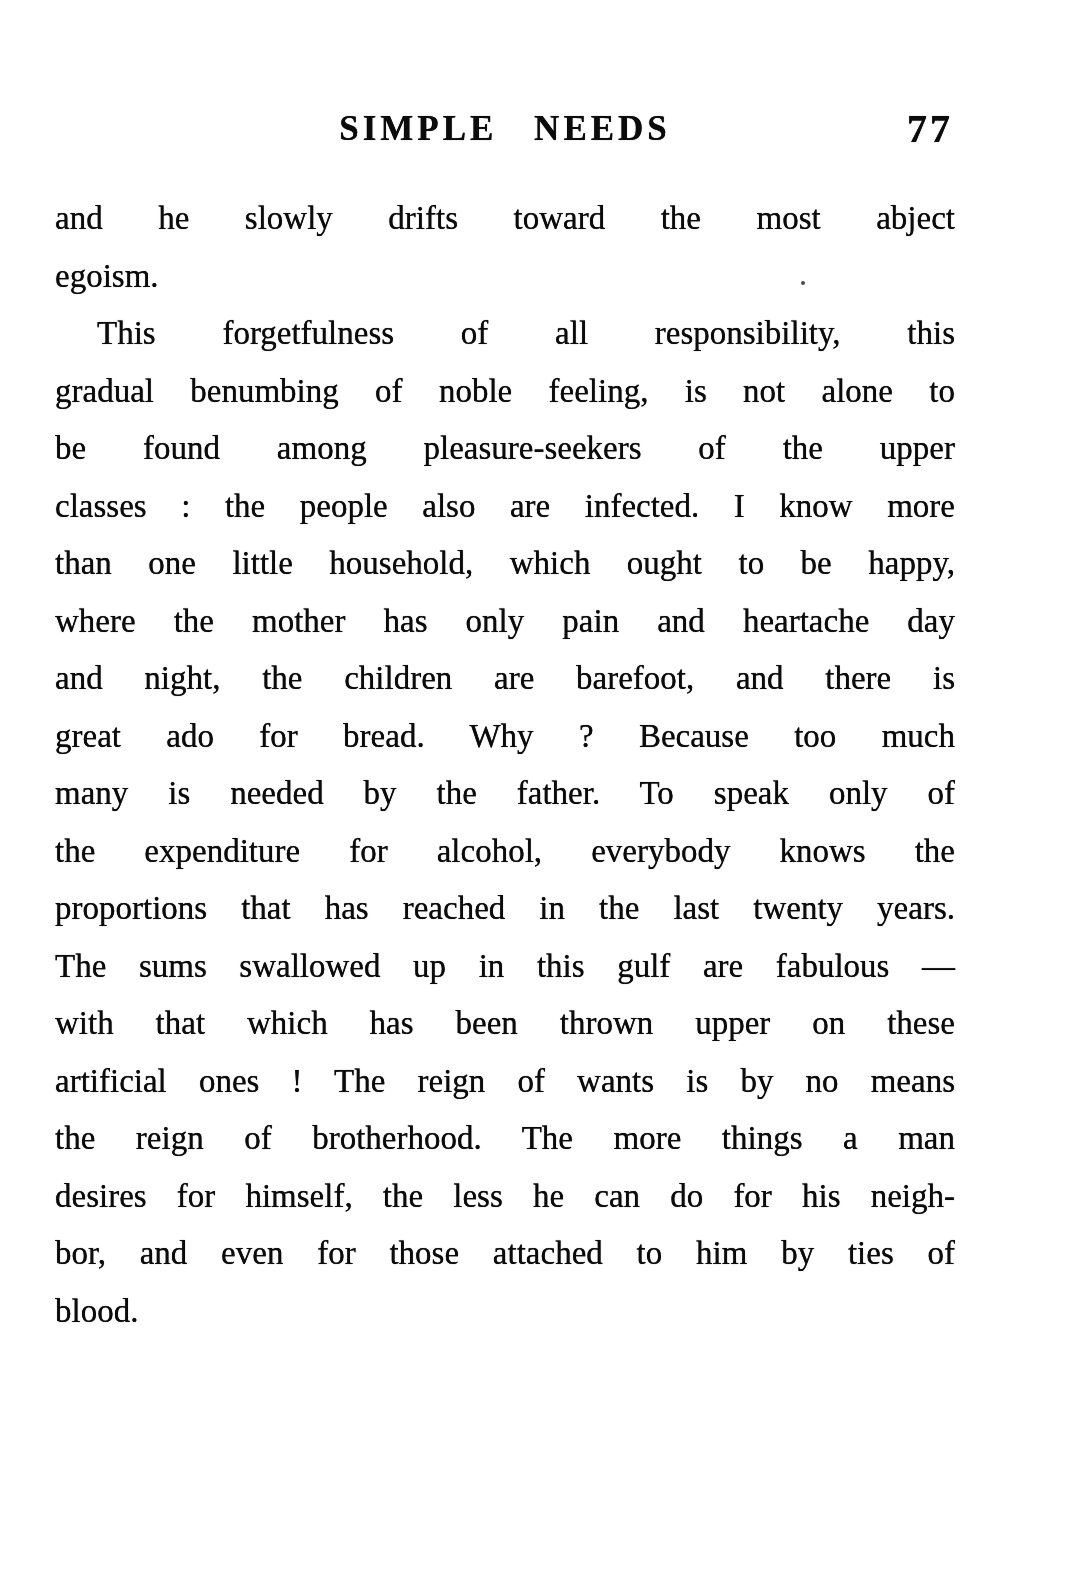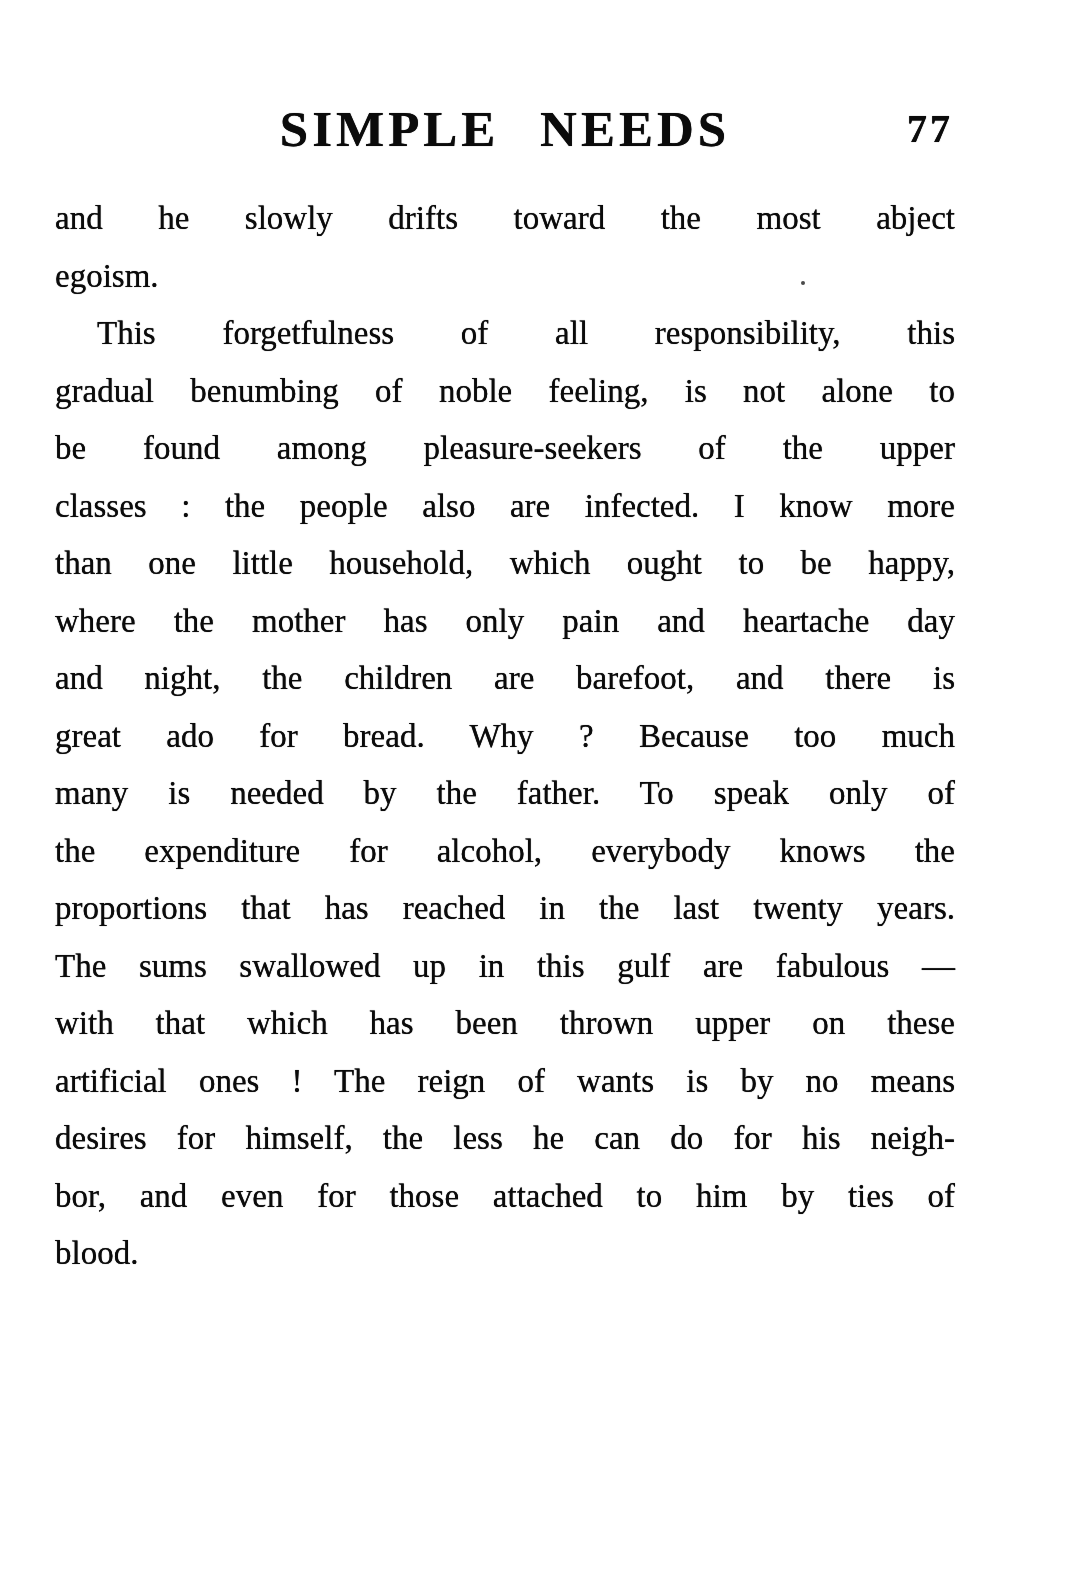--- a/index.html
+++ b/index.html
@@ -22,21 +22,21 @@
     top: 103px;
     width: 900px;
     height: 52px;
   }
   .header-title {
     position: absolute;
     left: 0;
     right: 0;
     top: 0;
     text-align: center;
-    font-size: 51px;
+    font-size: 35px;
     line-height: 52px;
     font-weight: bold;
     letter-spacing: 4px;
     word-spacing: 24px;
     text-shadow: 0 0 0.7px currentColor;
   }
   .page-number {
     position: absolute;
     right: 2px;
     top: 0;
@@ -100,19 +100,20 @@
       <div class="line">than one little household, which ought to be happy,</div>
       <div class="line">where the mother has only pain and heartache day</div>
       <div class="line">and night, the children are barefoot, and there is</div>
       <div class="line">great ado for bread. Why ? Because too much</div>
       <div class="line">many is needed by the father. To speak only of</div>
       <div class="line">the expenditure for alcohol, everybody knows the</div>
       <div class="line">proportions that has reached in the last twenty years.</div>
       <div class="line">The sums swallowed up in this gulf are fabulous —</div>
       <div class="line">with that which has been thrown upper on these</div>
       <div class="line">artificial ones ! The reign of wants is by no means</div>
+      <div class="line">the reign of brotherhood. The more things a man</div>
       <div class="line">desires for himself, the less he can do for his neigh-</div>
       <div class="line">bor, and even for those attached to him by ties of</div>
       <div class="line para-end">blood.</div>
     </div>
 
   <div class="scan-speck"></div>
 </div>
 
 </body></html>

